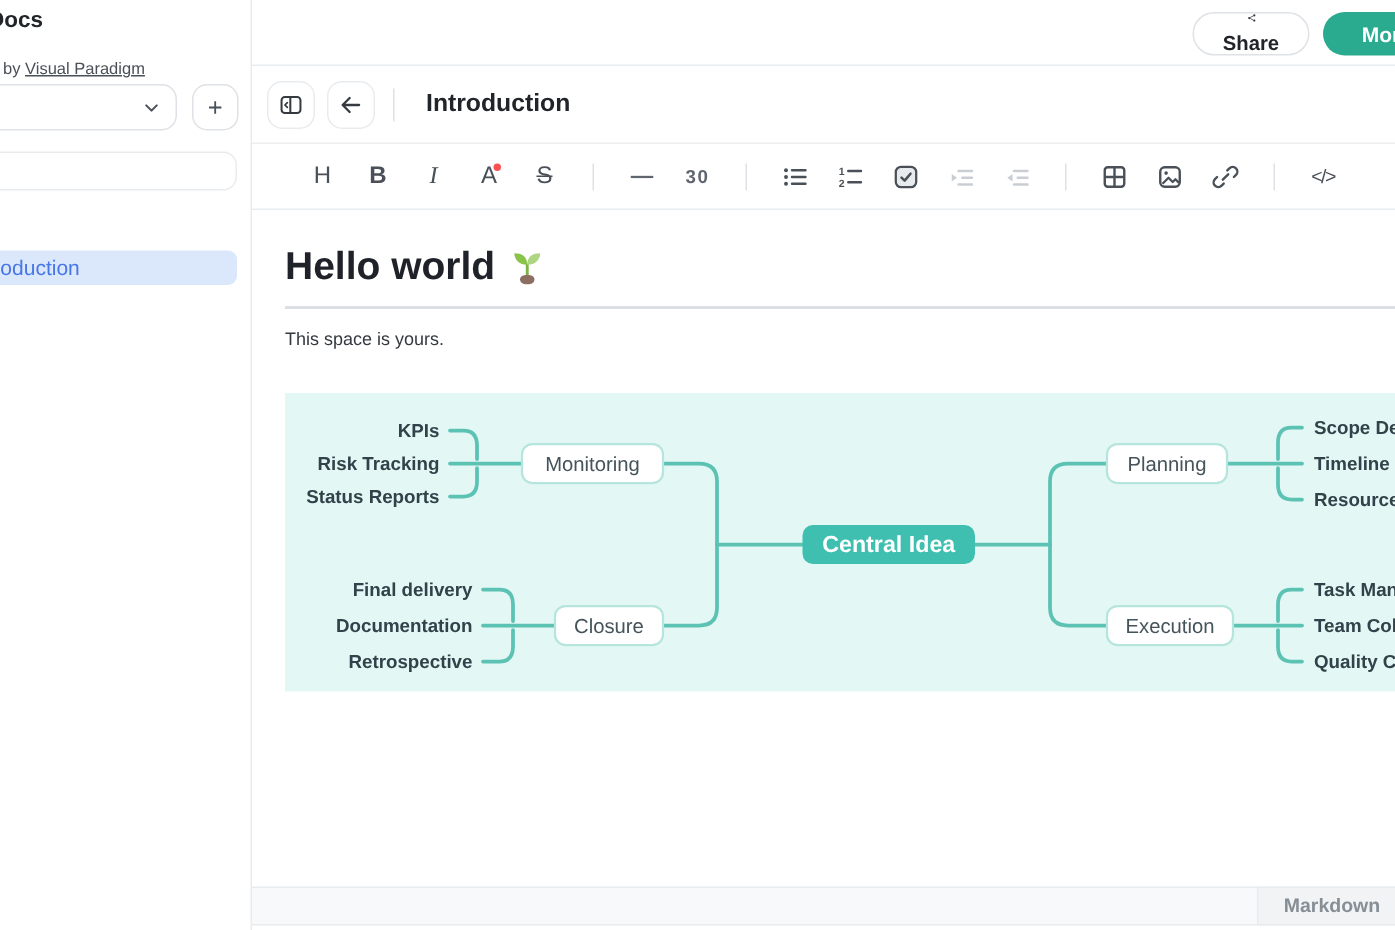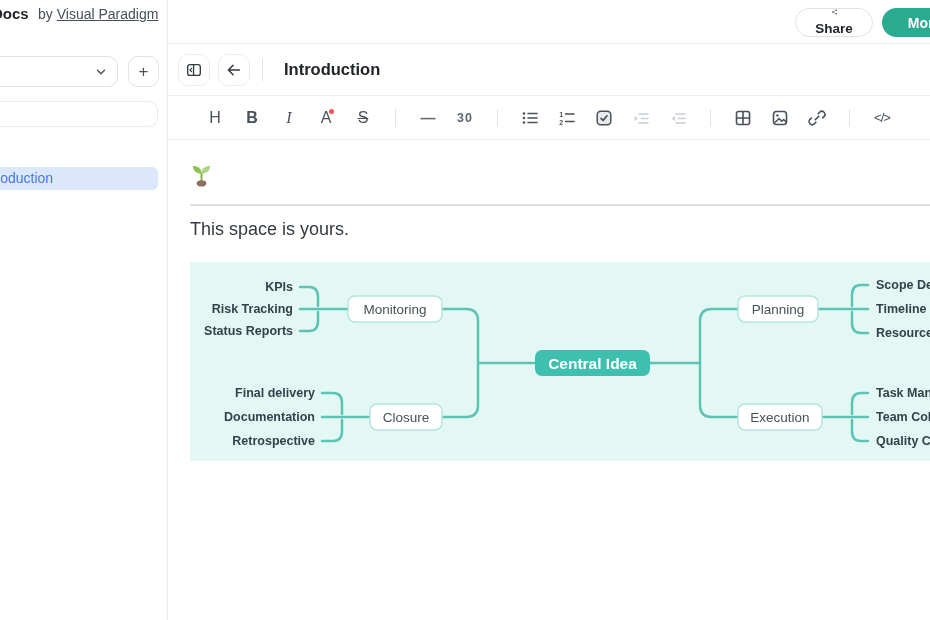--- a/index.html
+++ b/index.html
@@ -3,21 +3,21 @@
 <meta charset="utf-8">
 <style>
   * { box-sizing: border-box; margin: 0; padding: 0; }
   html,body { background:#fff; }
   body { font-family: "Liberation Sans", sans-serif; }
   .screen { position:relative; width:930px; height:620px; background:#fff; overflow:hidden; }
 
   
   .sidebar { position:absolute; left:0; top:0; width:168px; height:620px; border-right:1px solid #e9ecef; background:#fff; }
   .logo-title { position:absolute; left:-8px; top:5px; font-size:15px; font-weight:700; color:#212529; }
-  .logo-sub { position:absolute; left:2px; top:6px; font-size:14px; color:#495057;margin-left:36px; }
+  .logo-sub { position:absolute; left:2px; top:40px; font-size:11px; color:#495057; }
   .logo-sub a { color:#495057; text-decoration:underline; }
   .space-select { position:absolute; left:-28px; top:56px; width:146px; height:31px; border:1px solid #dee2e6; border-radius:10px; background:#fff; }
   .space-select svg { position:absolute; right:9px; top:8px; }
   .plus-btn { position:absolute; left:128px; top:56px; width:31px; height:31px; border:1px solid #dee2e6; border-radius:10px; background:#fff; font-size:17px; color:#495057; line-height:1; cursor:pointer; }
   .search-input { position:absolute; left:-28px; top:101px; width:186px; height:26px; border:1px solid #e9ecef; border-radius:9px; background:#fff; outline:none; padding:0 10px; font-size:12px; }
   .doc-item { position:absolute; left:-40px; top:167px; width:198px; height:23px; background:#dbe7fb; border-radius:0 6px 6px 0; line-height:23px; padding-left:20px; font-size:14px; color:#4776e6; cursor:pointer; }
 
   
   .main { position:absolute; left:168px; top:0; width:762px; height:620px; background:#fff; }
   .actionbar { position:absolute; left:0; top:0; width:762px; height:44px; border-bottom:1px solid #e9ecef; }
@@ -41,21 +41,21 @@
   .tb-s { font-size:16px; font-weight:500; text-decoration:line-through; }
   .tb-hr { font-size:15px; font-weight:700; color:#5f6670; }
   .tb-quote { font-size:12.5px; font-weight:700; color:#5f6670; letter-spacing:1px; }
   .tb-code { font-size:13px; font-weight:500; color:#495057; letter-spacing:-1px; }
   .tb.disabled { color:#c9ced4; cursor:default; }
   .tb-divider { width:1px; height:18px; background:#dee2e6; margin:0 12px; }
 
   .content { position:absolute; left:0; top:140px; width:762px; height:451px; background:#fff; }
   .page-h1 { position:absolute; left:22px; top:22px; font-size:26px; font-weight:700; color:#1f2329; display:flex; align-items:center; gap:10px; }
   .page-hr { position:absolute; left:22px; top:64px; width:740px; height:2px; background:#dcdfe3; }
-  .page-p { position:absolute; left:22px; top:79px; font-size:18px; color:#343a40;text-align:center; }
+  .page-p { position:absolute; left:22px; top:79px; font-size:12px; color:#343a40;text-align:center; }
   .mindmap-wrap { position:absolute; left:22px; top:122px; width:740px; height:199px; cursor:pointer; }
 
   .statusbar { position:absolute; left:0; top:591px; width:762px; height:26px; background:#f8f9fa; border-top:1px solid #e9ecef; border-bottom:1px solid #e9ecef; }
   .md-btn { position:absolute; left:670px; top:-1px; width:100px; height:26px; background:#f1f3f5; border:1px solid #e9ecef; font-size:13px; font-weight:600; color:#868e96; text-align:center; line-height:24px; }
 </style>
 </head>
 <body>
 
 <div class="screen">
 
@@ -188,20 +188,21 @@
               <path d="M7.8 13.4 L6.4 14.8 a3.1 3.1 0 0 1 -4.4 -4.4 L3.4 9"></path>
             </g>
           </svg>
       </button>
       <div class="tb-divider"></div>
       <button class="tb tb-code">&lt;/&gt;</button>
     </div>
 
     <div class="content">
       <h1 class="page-h1">
+        <span>Hello world</span>
         <svg width="23" height="25" viewBox="0 0 24 26">
           <path d="M12 21 C12 16 12 13 12 11" stroke="#7cb342" stroke-width="2" fill="none"></path>
           <path d="M12 12 C5 12 3 7 3 4 C8 4 12 6 12 12 Z" fill="#8bc34a"></path>
           <path d="M12 12 C19 12 21 7 21 4 C16 4 12 6 12 12 Z" fill="#aed581"></path>
           <path d="M7 22 C7 20 9 19 12 19 C15 19 17 20 17 22 C17 24.5 15 25.5 12 25.5 C9 25.5 7 24.5 7 22 Z" fill="#8d6e63"></path>
         </svg>
       </h1>
       <div class="page-hr"></div>
       <p class="page-p">This space is yours.</p>
       <div class="mindmap-wrap">
@@ -241,14 +242,17 @@
             <text x="590" y="155.5" text-anchor="middle" dominant-baseline="central" font-size="13.5" font-weight="400" fill="#45535a" font-family="Liberation Sans, sans-serif">Execution</text>
             <text x="686" y="131" text-anchor="start" dominant-baseline="central" font-size="12.5" font-weight="600" fill="#33424a" font-family="Liberation Sans, sans-serif">Task Mana</text>
             <text x="686" y="155" text-anchor="start" dominant-baseline="central" font-size="12.5" font-weight="600" fill="#33424a" font-family="Liberation Sans, sans-serif">Team Colla</text>
             <text x="686" y="179" text-anchor="start" dominant-baseline="central" font-size="12.5" font-weight="600" fill="#33424a" font-family="Liberation Sans, sans-serif">Quality Co</text>
             <rect x="345" y="88" width="115" height="26" rx="7" fill="#3fbfb0"></rect>
             <text x="402.5" y="101.5" text-anchor="middle" dominant-baseline="central" font-size="15.5" font-weight="700" fill="#ffffff" font-family="Liberation Sans, sans-serif">Central Idea</text>
           </svg>
       </div>
     </div>
 
+    <div class="statusbar">
+      <div class="md-btn">Markdown</div>
+    </div>
   </main>
 </div>
 
 </body></html>

